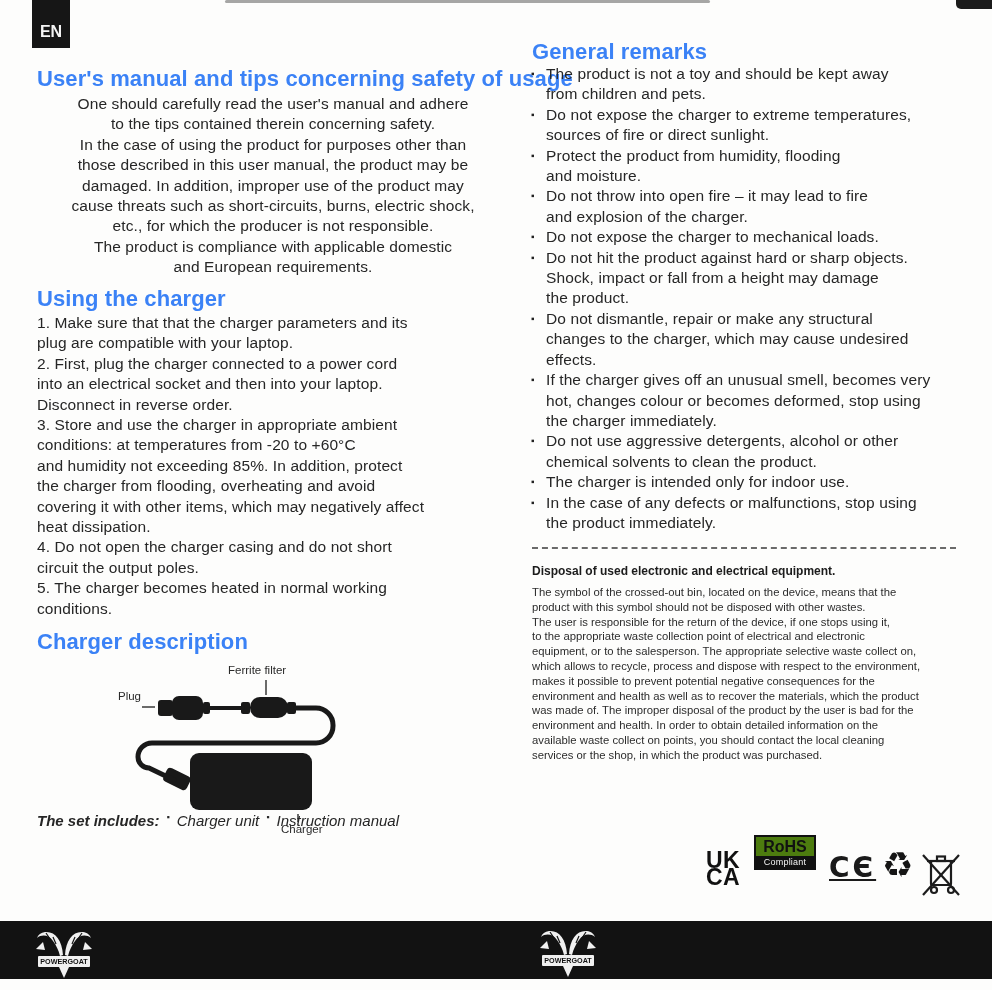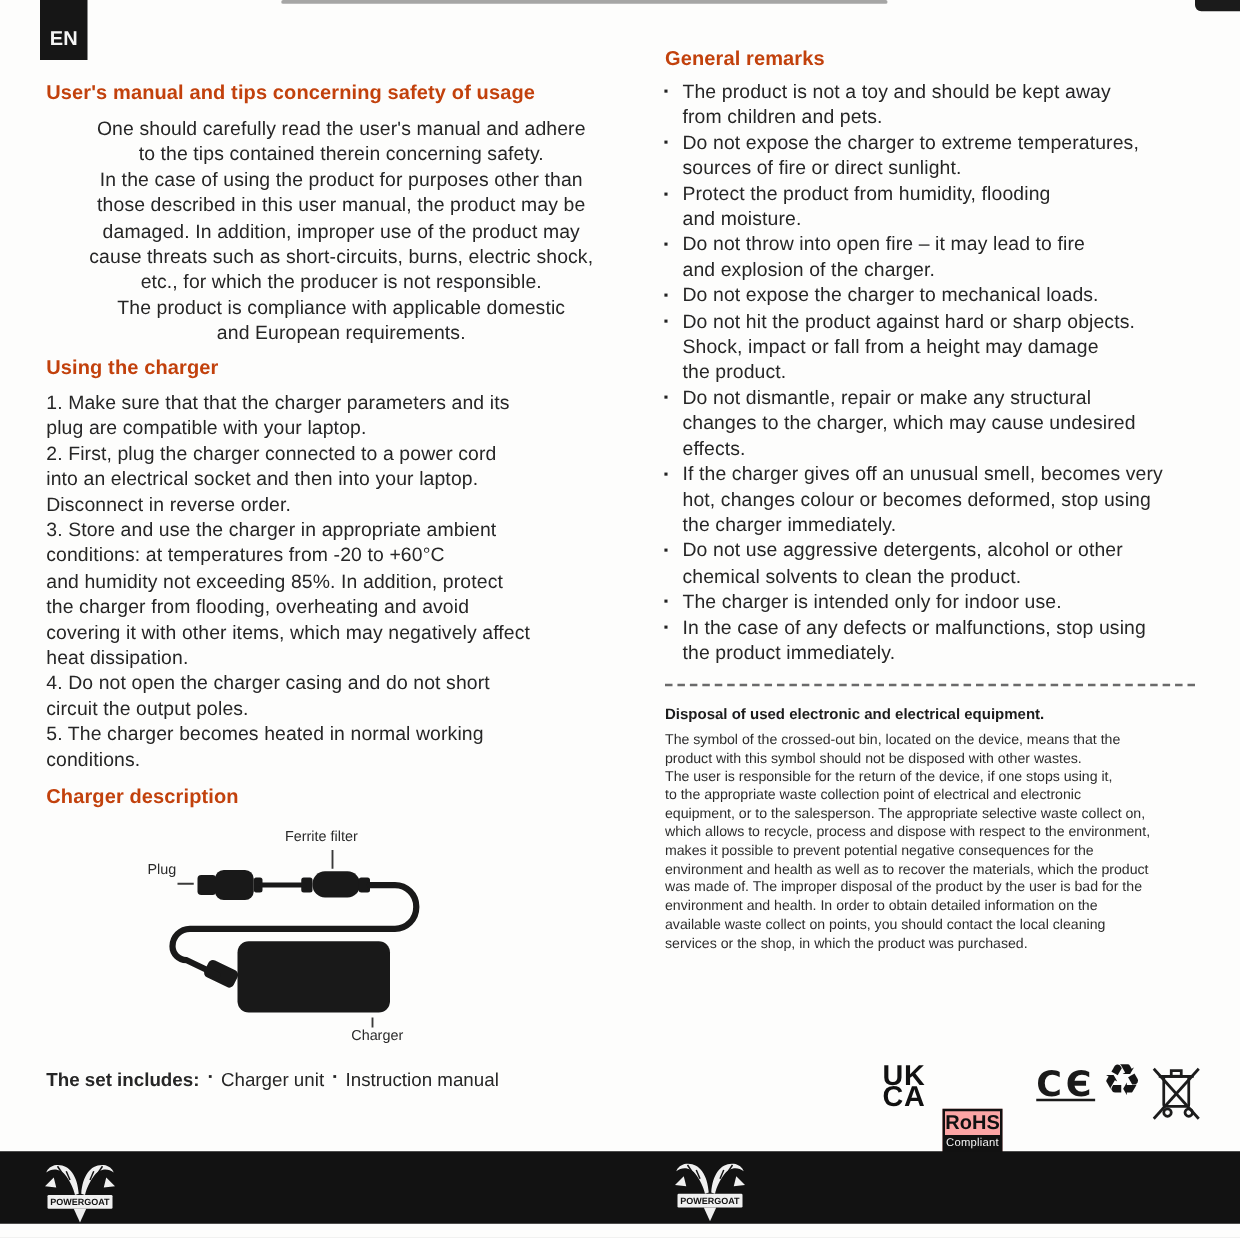--- a/index.html
+++ b/index.html
@@ -6,41 +6,41 @@
   .page{
     position:relative;width:992px;height:990px;background:#fdfdfc;overflow:hidden;
     font-family:"Liberation Sans",sans-serif;color:#262626;
   }
   .abs{position:absolute;}
   
   .en-badge{left:32px;top:0;width:38px;height:48px;background:#161616;color:#f5f5f5;
     display:flex;align-items:flex-end;justify-content:center;font-weight:bold;font-size:16px;
     padding-bottom:7px;box-sizing:border-box;}
   
-  .h-main{font-size:16px;font-weight:bold;color:#c2410c;letter-spacing:.1px;}
+  .h-main{font-size:22px;font-weight:bold;color:#3b82f6;letter-spacing:.1px;}
   .body-text{font-size:15.5px;line-height:20.4px;white-space:pre-line;letter-spacing:.1px;}
   
   .remarks{left:531px;top:64px;width:440px;list-style:none;margin:0;padding:0;}
   .remarks li{display:flex;align-items:flex-start;}
   .remarks .blt{width:15px;flex:0 0 15px;font-size:10px;line-height:20.4px;color:#222;}
   .remarks .txt{font-size:15.5px;line-height:20.4px;white-space:pre-line;letter-spacing:.1px;}
   .divider{left:532px;top:547px;width:424px;height:0;border-top:2px dashed #6a6a6a;}
   .h-small{font-size:12px;font-weight:bold;color:#1c1c1c;}
   .fine-text{font-size:11.3px;line-height:14.8px;white-space:pre-line;color:#2c2c2c;width:420px;}
   
   .diag-label{font-size:11.5px;color:#2a2a2a;}
   
-  .set-line{left:37px;top:856px;font-size:15px;display:flex;align-items:flex-start;gap:7px;}
+  .set-line{left:37px;top:812px;font-size:15px;display:flex;align-items:flex-start;gap:7px;font-style:italic;}
   .set-line .lbl{font-weight:bold;}
   .set-line .blt{font-size:9px;position:relative;top:0px;}
   
   .ukca{left:706px;top:852px;font-size:23px;font-weight:bold;line-height:16.5px;color:#111;
     letter-spacing:.5px;text-align:center;}
-  .rohs{left:754px;top:887px;width:48px;border:2.5px solid #111;box-sizing:border-box;
-    text-align:center;background:#fca5a5;}
+  .rohs{left:754px;top:835px;width:62px;border:2.5px solid #111;box-sizing:border-box;
+    text-align:center;background:#4d7c0f;}
   .rohs .t{font-size:16px;font-weight:bold;color:#111;line-height:19px;letter-spacing:0;}
   .rohs .b{background:#111;color:#f5f5f5;font-size:9px;line-height:12px;letter-spacing:.2px;}
   .ce{left:829px;top:851px;font-size:28px;font-weight:bold;color:#1a1a1a;letter-spacing:3px;
     font-family:"DejaVu Sans",sans-serif;text-decoration:underline;}
   .recycle{left:882px;top:845px;font-size:35px;color:#151515;font-family:"DejaVu Sans",sans-serif;}
   
   .footer{left:0;top:921px;width:992px;height:58px;background:#121212;}
   
   .smear-top{left:225px;top:0;width:485px;height:2.5px;background:rgba(35,35,35,.4);border-radius:2px;}
   .corner-dark{left:956px;top:0;width:36px;height:9px;background:#1b1b1b;border-radius:0 0 0 5px;}

